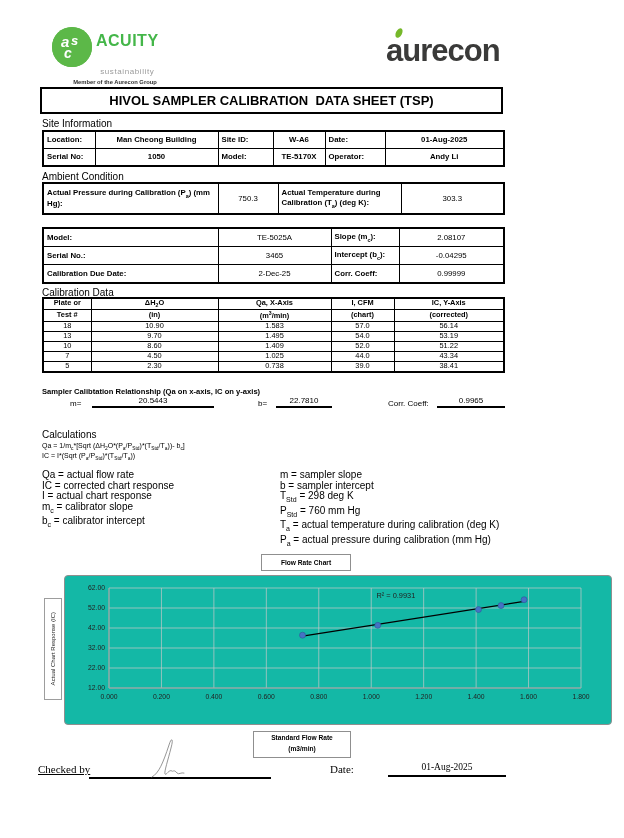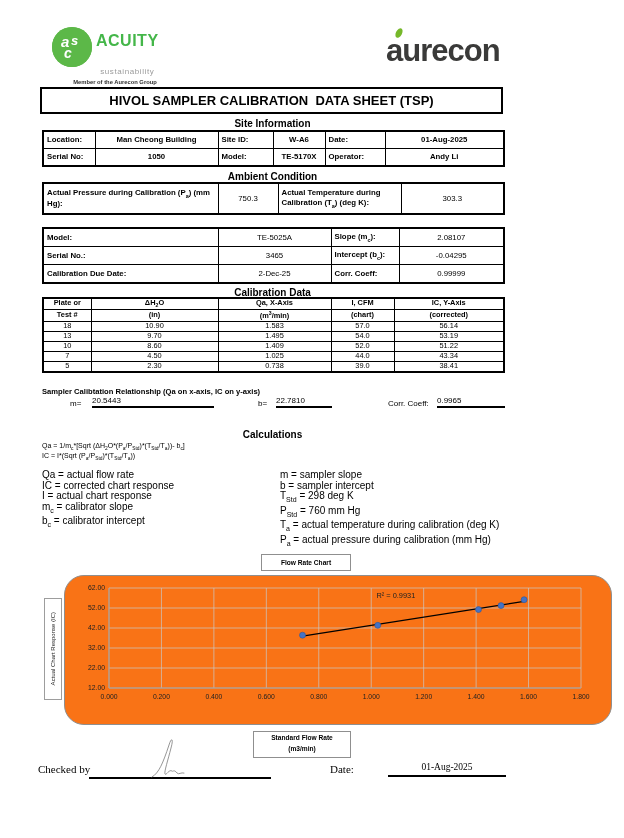--- a/index.html
+++ b/index.html
@@ -13,55 +13,55 @@
   .acuity-words{margin-left:4px;padding-top:6px;}
   .acuity-name{font-weight:bold;font-size:16px;letter-spacing:.5px;color:#44b649;line-height:1;}
   .acuity-tag{font-size:8px;color:#9b9b9b;text-align:center;letter-spacing:.6px;margin-top:18px;}
   .acuity-member{font-size:5.8px;font-weight:bold;color:#2f2f2f;margin-top:3px;text-align:center;width:126px;}
   .aurecon{position:absolute;left:386px;top:30px;width:130px;height:42px;}
   .aurecon-name{font-weight:bold;font-size:31px;color:#3a3a39;letter-spacing:-1px;line-height:42px;}
   .aurecon-leaf{position:absolute;left:6px;top:-3px;}
   
   .title-box{position:absolute;left:40px;top:87px;width:459px;height:23px;border:2px solid #000;
              text-align:center;line-height:23px;font-size:13px;font-weight:bold;white-space:pre;}
-  .sechead{position:absolute;left:42px;width:461px;text-align:center;font-weight:bold;font-size:10px;}
+  .sechead{position:absolute;left:42px;width:461px;text-align:left;font-weight:normal;font-size:10px;}
   
   table{border-collapse:collapse;table-layout:fixed;}
   .tbl{position:absolute;left:42px;width:461px;border:2px solid #000;}
   .tbl td{border:1px solid #000;padding:1px 3px;font-size:7.8px;line-height:1.2;overflow:hidden;}
   .lab{font-weight:bold;text-align:left;}
   .val{text-align:center;}
   .valb{text-align:center;font-weight:bold;}
   .site-tbl td{height:14px;margin-top:12px;}
   .amb-tbl td{height:27px;}
   .ori-tbl td{height:15px;}
   .cal-tbl td{height:9px;padding:0 2px;font-size:7.4px;text-align:center;}
   .cal-tbl .hd{font-weight:bold;}
   
   .rel-head{position:absolute;left:42px;top:387px;font-size:7.6px;font-weight:bold;}
   .rel-item{position:absolute;font-size:8px;}
-  .uline{position:absolute;border-bottom:2px solid #000;text-align:left;font-size:8px;padding-bottom:1px;}
+  .uline{position:absolute;border-bottom:2px solid #000;text-align:center;font-size:8px;padding-bottom:1px;}
   
   .formula{position:absolute;left:42px;font-size:7px;line-height:1.35;}
   .defs{position:absolute;font-size:10px;line-height:10.6px;}
   sub{font-size:70%;} sup{font-size:70%;}
   
   .chart-title-box{position:absolute;left:261px;top:554px;width:88px;height:15px;border:1px solid #8f8f8f;
                    text-align:center;font-size:6.6px;font-weight:bold;line-height:15px;background:#fff;}
   .ylabel-box{position:absolute;left:44px;top:598px;width:16px;height:100px;border:1px solid #9d9d9d;
               display:flex;align-items:center;justify-content:center;}
   .ylabel-text{writing-mode:vertical-rl;transform:rotate(180deg);font-size:6px;color:#222;white-space:nowrap;}
-  .chart-box{position:absolute;left:64px;top:575px;width:546px;height:148px;border:1.5px solid #8f8f8f;border-radius:20px;background:#f97316;}
+  .chart-box{position:absolute;left:64px;top:575px;width:546px;height:148px;border:1.5px solid #8f8f8f;border-radius:4px;background:#14b8a6;}
   .chart-box svg{display:block;}
   svg text{font-family:"Liberation Sans",sans-serif;}
   .xlabel-box{position:absolute;left:253px;top:731px;width:96px;height:25px;border:1px solid #8f8f8f;
               text-align:center;font-size:6.6px;line-height:1.7;font-weight:bold;}
   
   .foot{font-family:"Liberation Serif",serif;}
-  .checked-label{position:absolute;left:38px;top:763px;font-size:11px;}
+  .checked-label{position:absolute;left:38px;top:763px;font-size:11px;text-decoration:underline;}
   .checked-line{position:absolute;left:89px;top:760px;width:182px;border-bottom:2px solid #000;height:17px;}
   .signature{position:absolute;left:148px;top:735px;}
   .date-label{position:absolute;left:330px;top:763px;font-size:11px;}
   .date-line{position:absolute;left:388px;top:760px;width:118px;border-bottom:2px solid #000;height:17px;
              text-align:center;font-size:9.5px;padding-top:2px;box-sizing:border-box;}
 </style>
 </head>
 <body>
 
 <div class="page">

